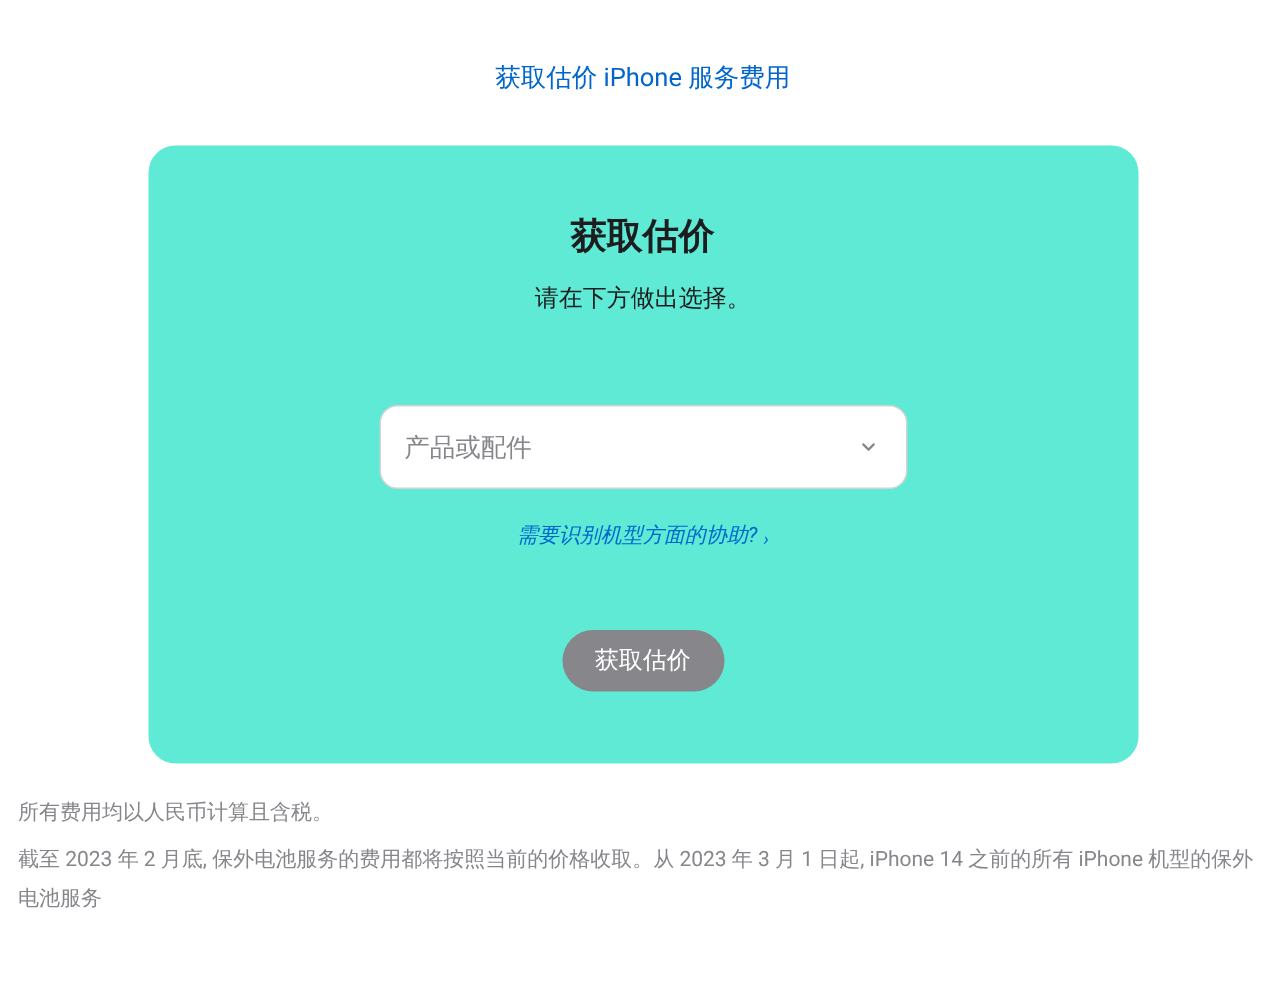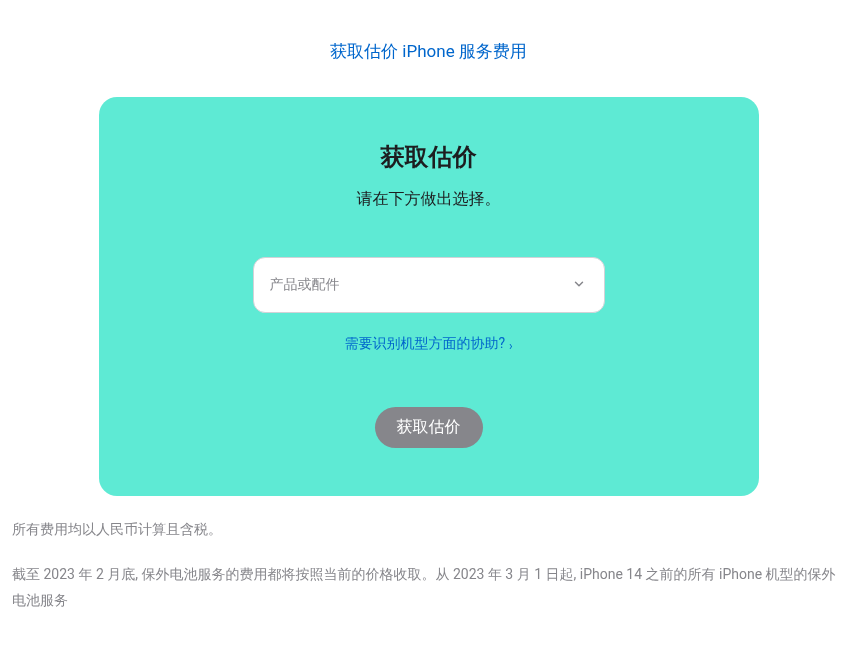--- a/index.html
+++ b/index.html
@@ -38,35 +38,35 @@
     }
     .card-title {
       font-size: 24px;
       font-weight: 600;
       color: #1d1d1f;
       margin-bottom: 16px;
     }
     .card-subtitle {
       font-size: 16px;
       color: #1d1d1f;
-      margin-bottom: 47px;
+      margin-bottom: 60px;
     }
     .select-wrapper {
       position: relative;
       width: 352px;
       margin: 0 auto 24px auto;
     }
     .select-box {
       width: 100%;
       height: 56px;
       background: #ffffff;
       border: 1px solid #d2d2d7;
       border-radius: 12px;
       padding: 0 44px 0 16px;
-      font-size: 14px;
+      font-size: 17px;
       color: #86868b;
       text-align: left;
       display: flex;
       align-items: center;
       cursor: pointer;
       position: relative;
     }
     .chevron {
       position: absolute;
       right: 16px;
@@ -84,20 +84,21 @@
       margin-top: -4px;
       margin-bottom: 54px;
     }
     .help-link a {
       color: #0066cc;
       text-decoration: none;
       font-size: 14px;
       display: inline-flex;
       align-items: flex-end;
       gap: 4px;
+      font-style: italic;
     }
     .help-link .arrow {
       font-size: 12px;
     }
     .submit-btn {
       display: inline-block;
       background: #86868b;
       color: #ffffff;
       border: none;
       border-radius: 980px;
@@ -105,21 +106,21 @@
       font-size: 16px;
       cursor: pointer;
     }
     .footer-text {
       padding: 20px 12px 0 12px;
       font-size: 14px;
       line-height: 1.9;
       color: #86868b;
     }
     .footer-para1 {
-      margin-bottom: 18px;
+      margin-bottom: 4px;
     }
   </style>
 </head>
 <body>
 
 <div class="container">
 
   <div class="top-link">
     <a href="#">获取估价 iPhone 服务费用</a>
   </div>

